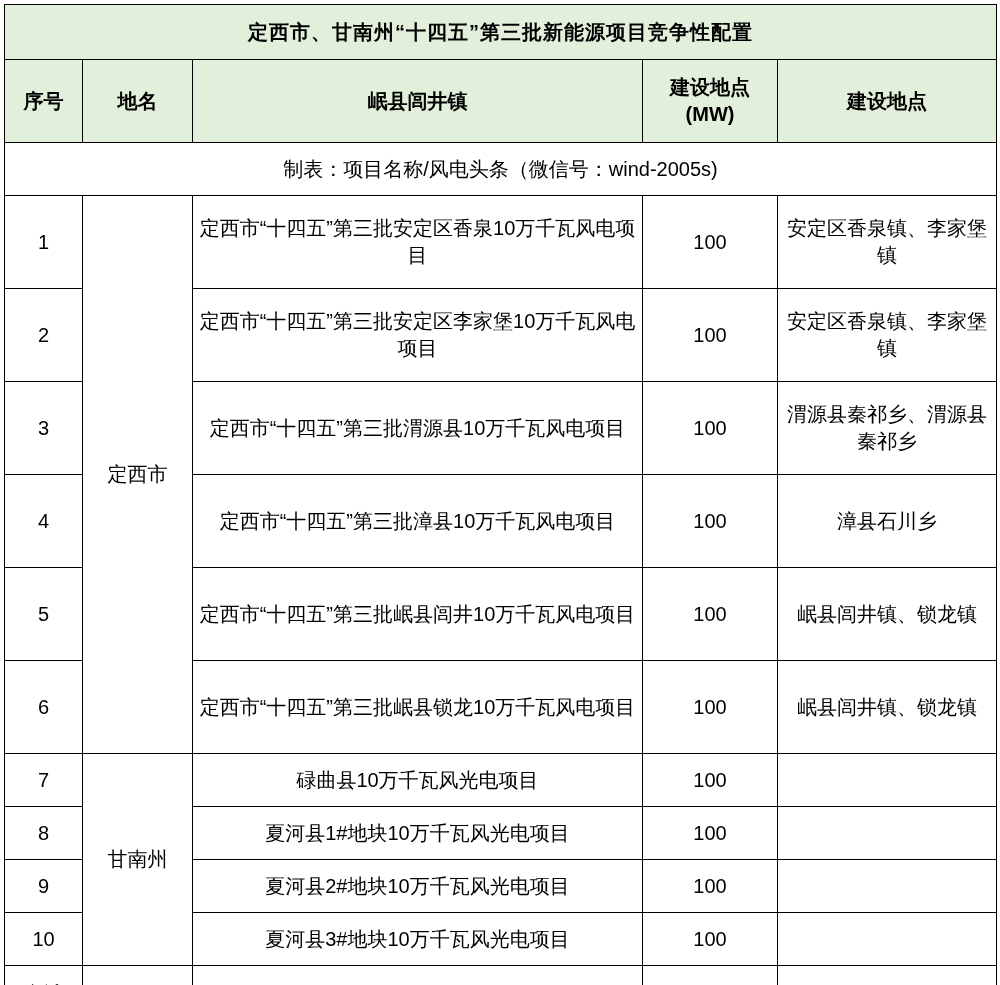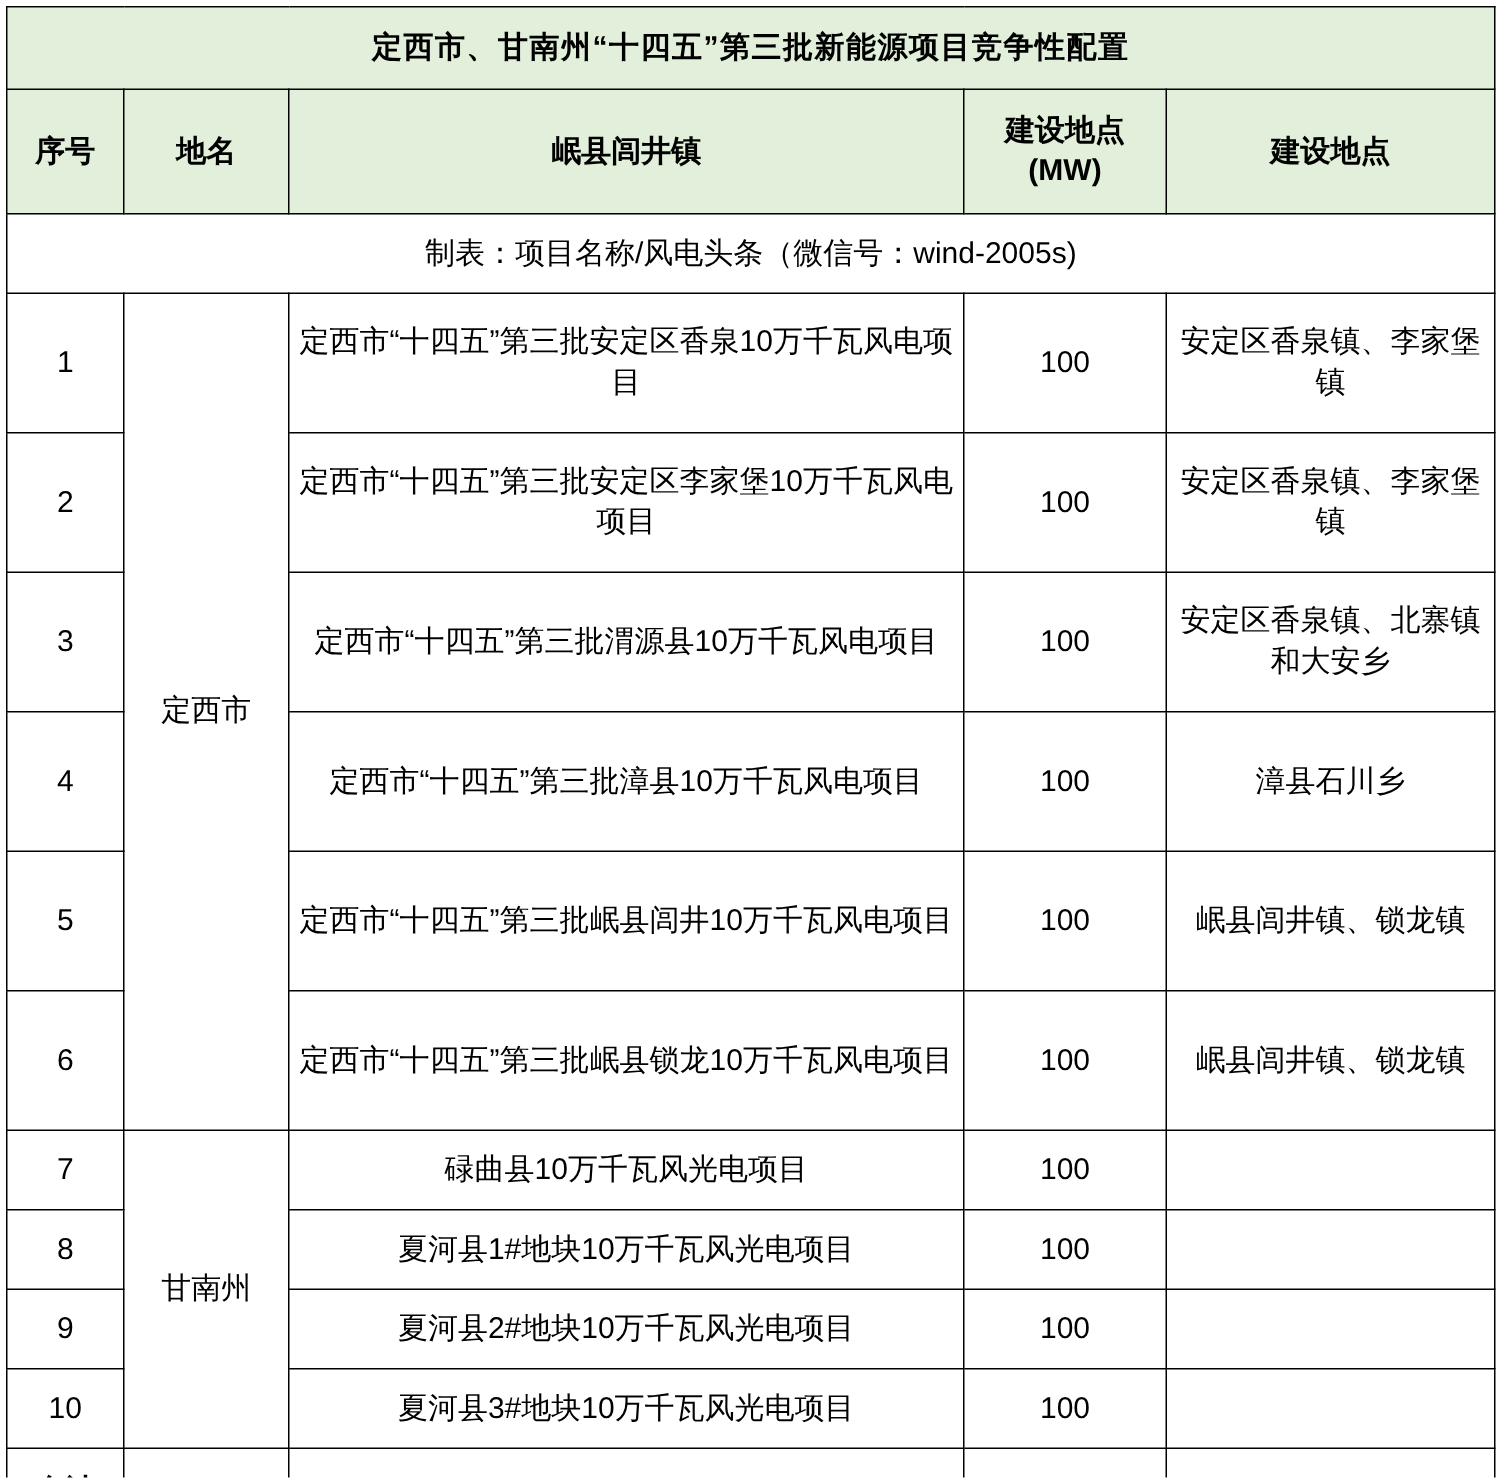--- a/index.html
+++ b/index.html
@@ -111,21 +111,21 @@
       <tr class="row-tall">
         <td class="num-cell">2</td>
         <td class="name-cell">定西市“十四五”第三批安定区李家堡10万千瓦风电项目</td>
         <td class="num-cell">100</td>
         <td class="site-cell">安定区香泉镇、李家堡镇</td>
       </tr>
       <tr class="row-tall">
         <td class="num-cell">3</td>
         <td class="name-cell">定西市“十四五”第三批渭源县10万千瓦风电项目</td>
         <td class="num-cell">100</td>
-        <td class="site-cell">安定区香泉镇、北寨镇和大安乡</td>
+        <td class="site-cell">渭源县秦祁乡、渭源县秦祁乡</td>
       </tr>
       <tr class="row-tall">
         <td class="num-cell">4</td>
         <td class="name-cell">定西市“十四五”第三批漳县10万千瓦风电项目</td>
         <td class="num-cell">100</td>
         <td class="site-cell">漳县石川乡</td>
       </tr>
       <tr class="row-tall">
         <td class="num-cell">5</td>
         <td class="name-cell">定西市“十四五”第三批岷县闾井10万千瓦风电项目</td>

